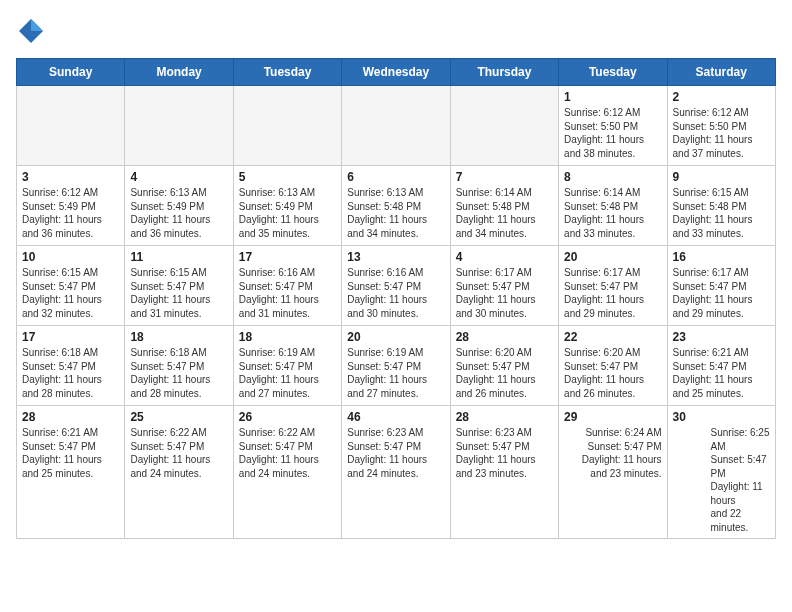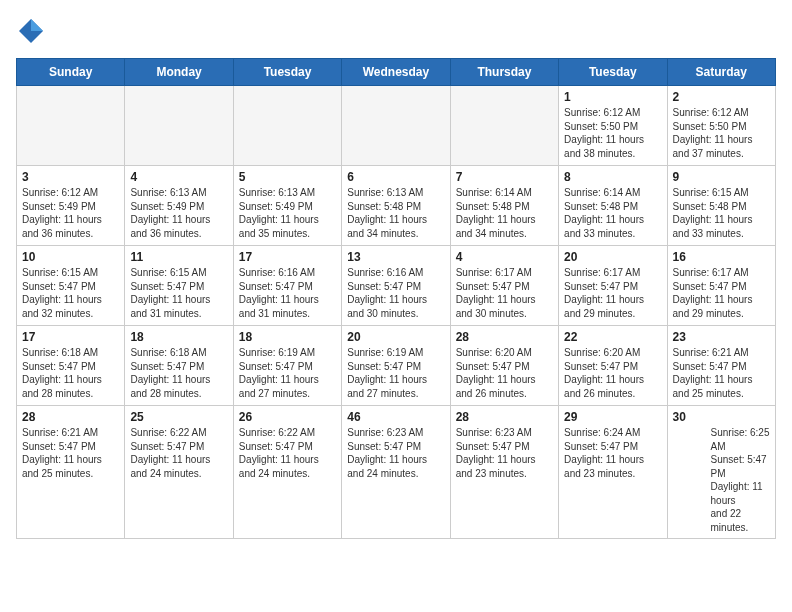--- a/index.html
+++ b/index.html
@@ -319,21 +319,21 @@
         </td>
         <td>
           <div class="day-num">28</div>
           <div class="cell-text" style="white-space: pre-line;">Sunrise: 6:23 AM
 Sunset: 5:47 PM
 Daylight: 11 hours
 and 23 minutes.</div>
         </td>
         <td>
           <div class="day-num">29</div>
-          <div class="cell-text" style="white-space: pre-line;">Sunrise: 6:24 AM
+          <div class="cell-text" style="white-space: pre-line; text-align: right;">Sunrise: 6:24 AM
 Sunset: 5:47 PM
 Daylight: 11 hours
 and 23 minutes.</div>
         </td>
         <td>
           <div class="day-num">30</div>
           <div class="cell-text" style="white-space: pre-line; margin-left: 38px;">Sunrise: 6:25 AM
 Sunset: 5:47 PM
 Daylight: 11 hours
 and 22 minutes.</div>

